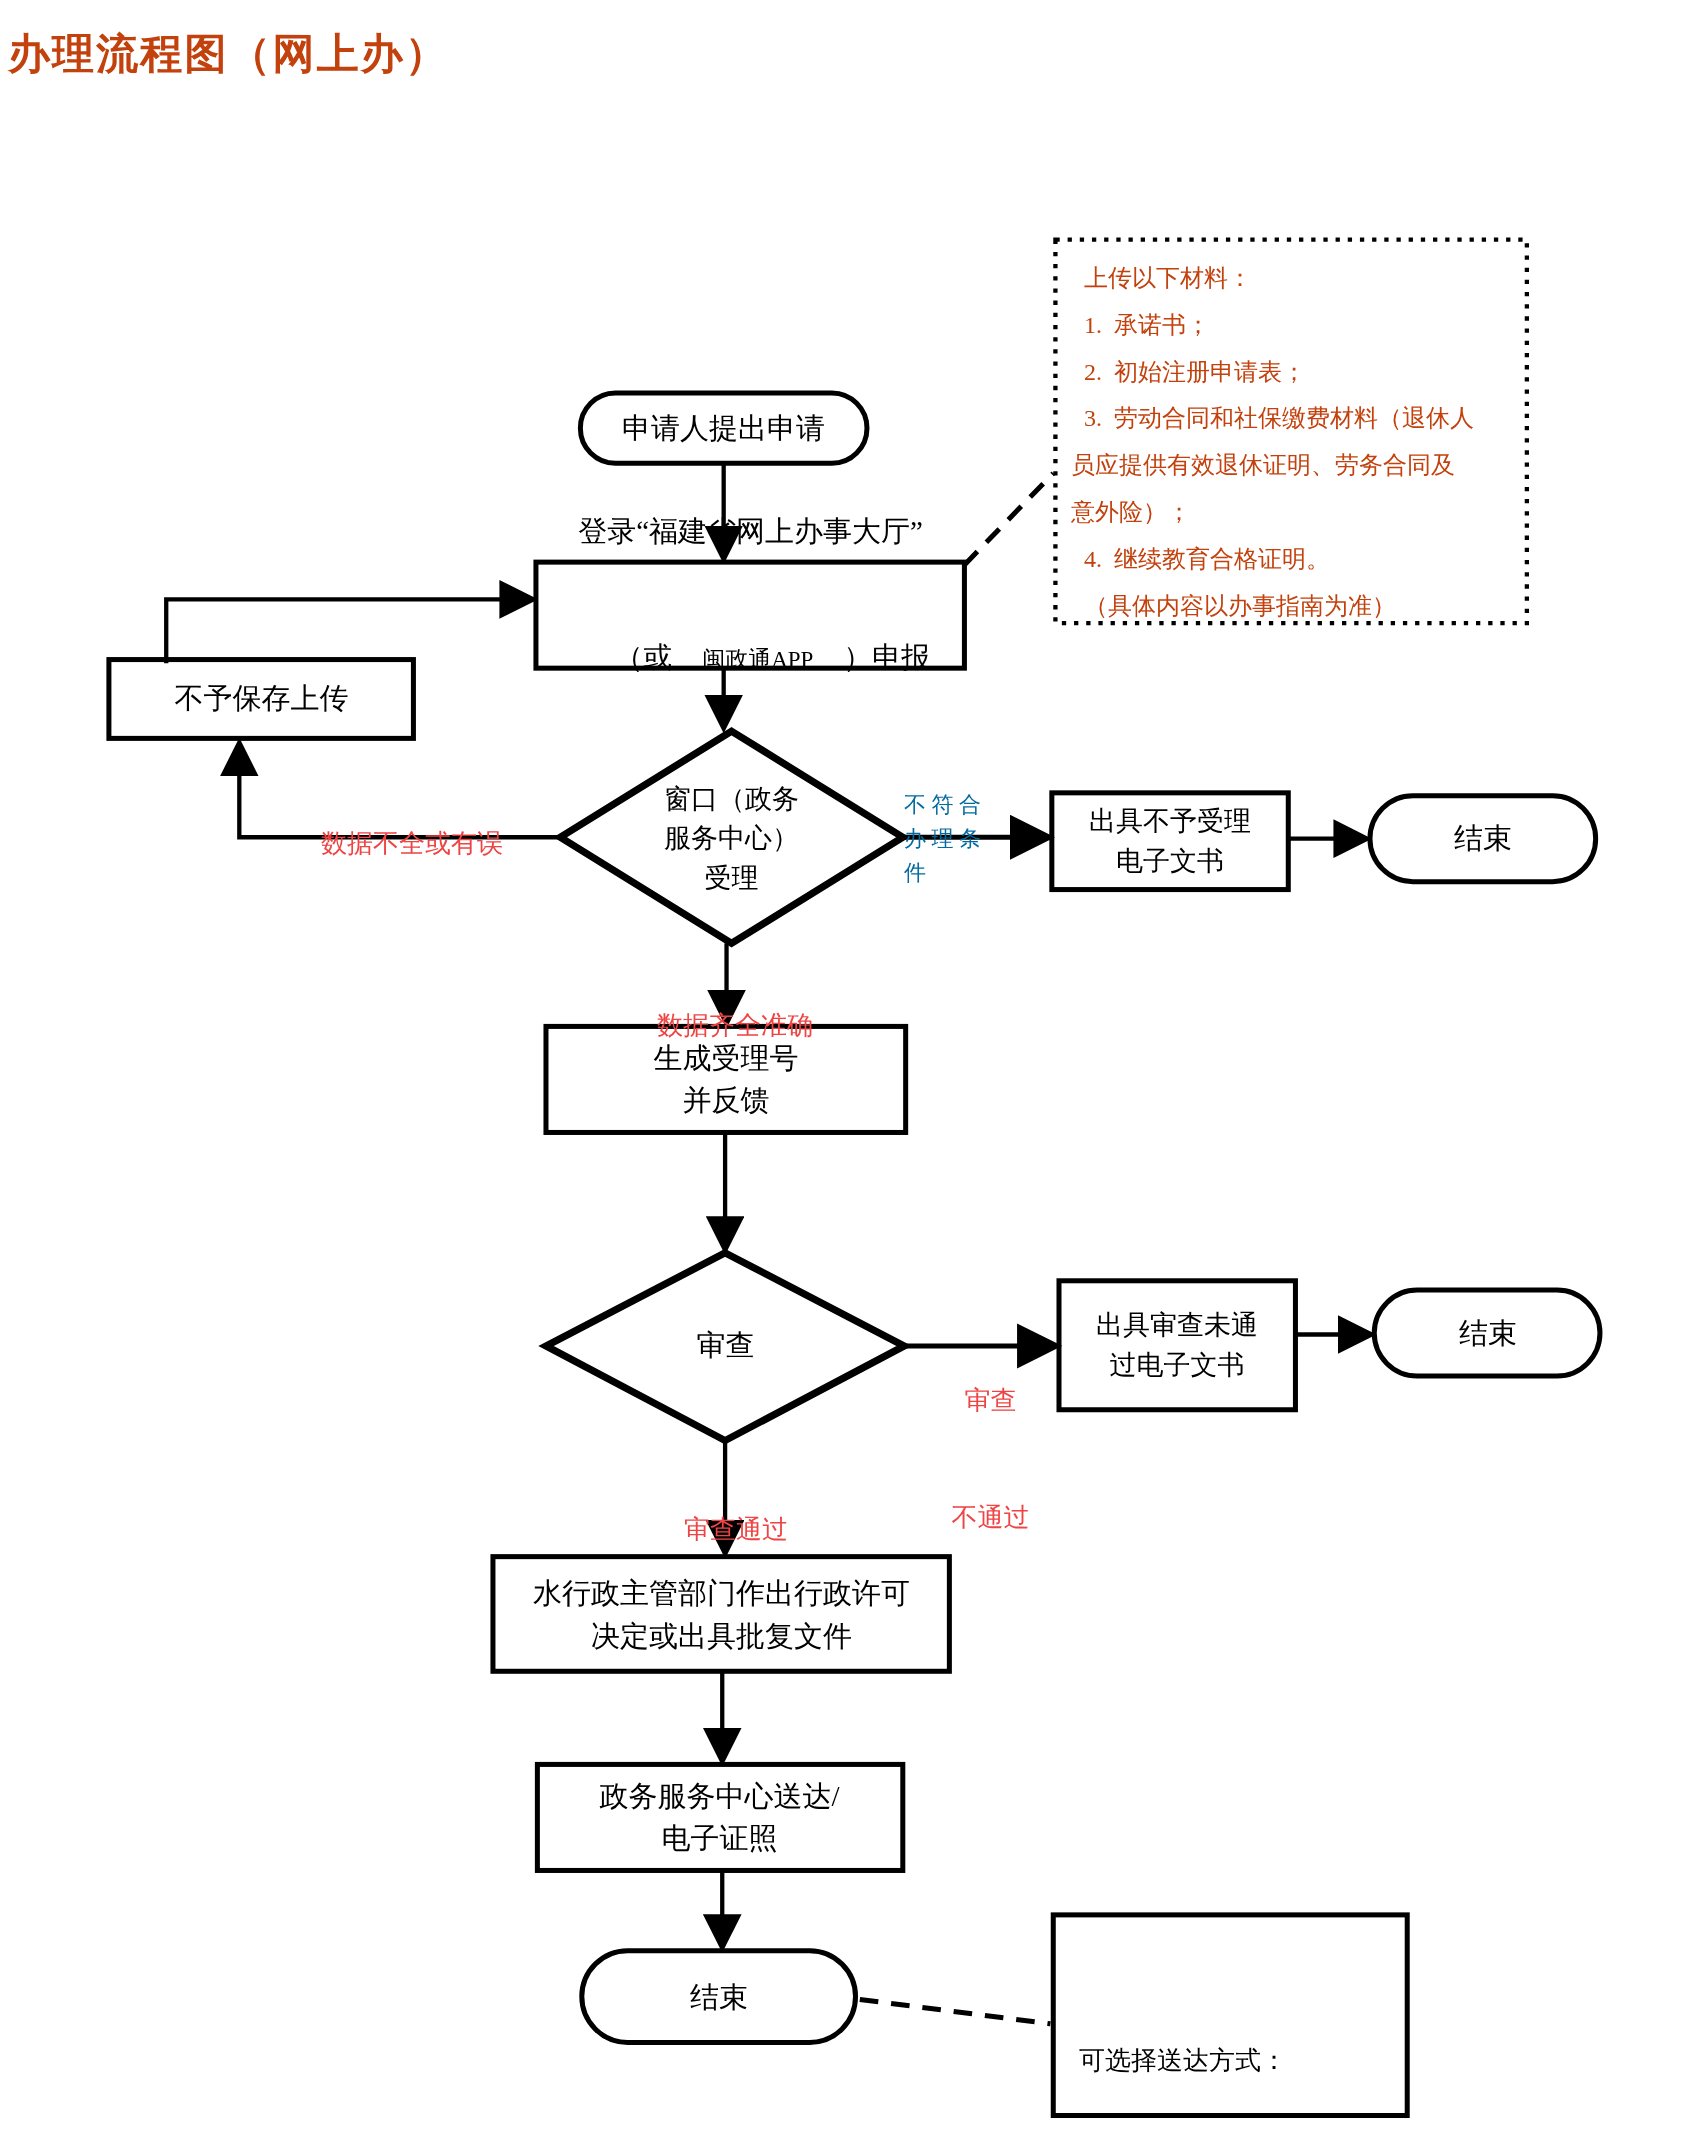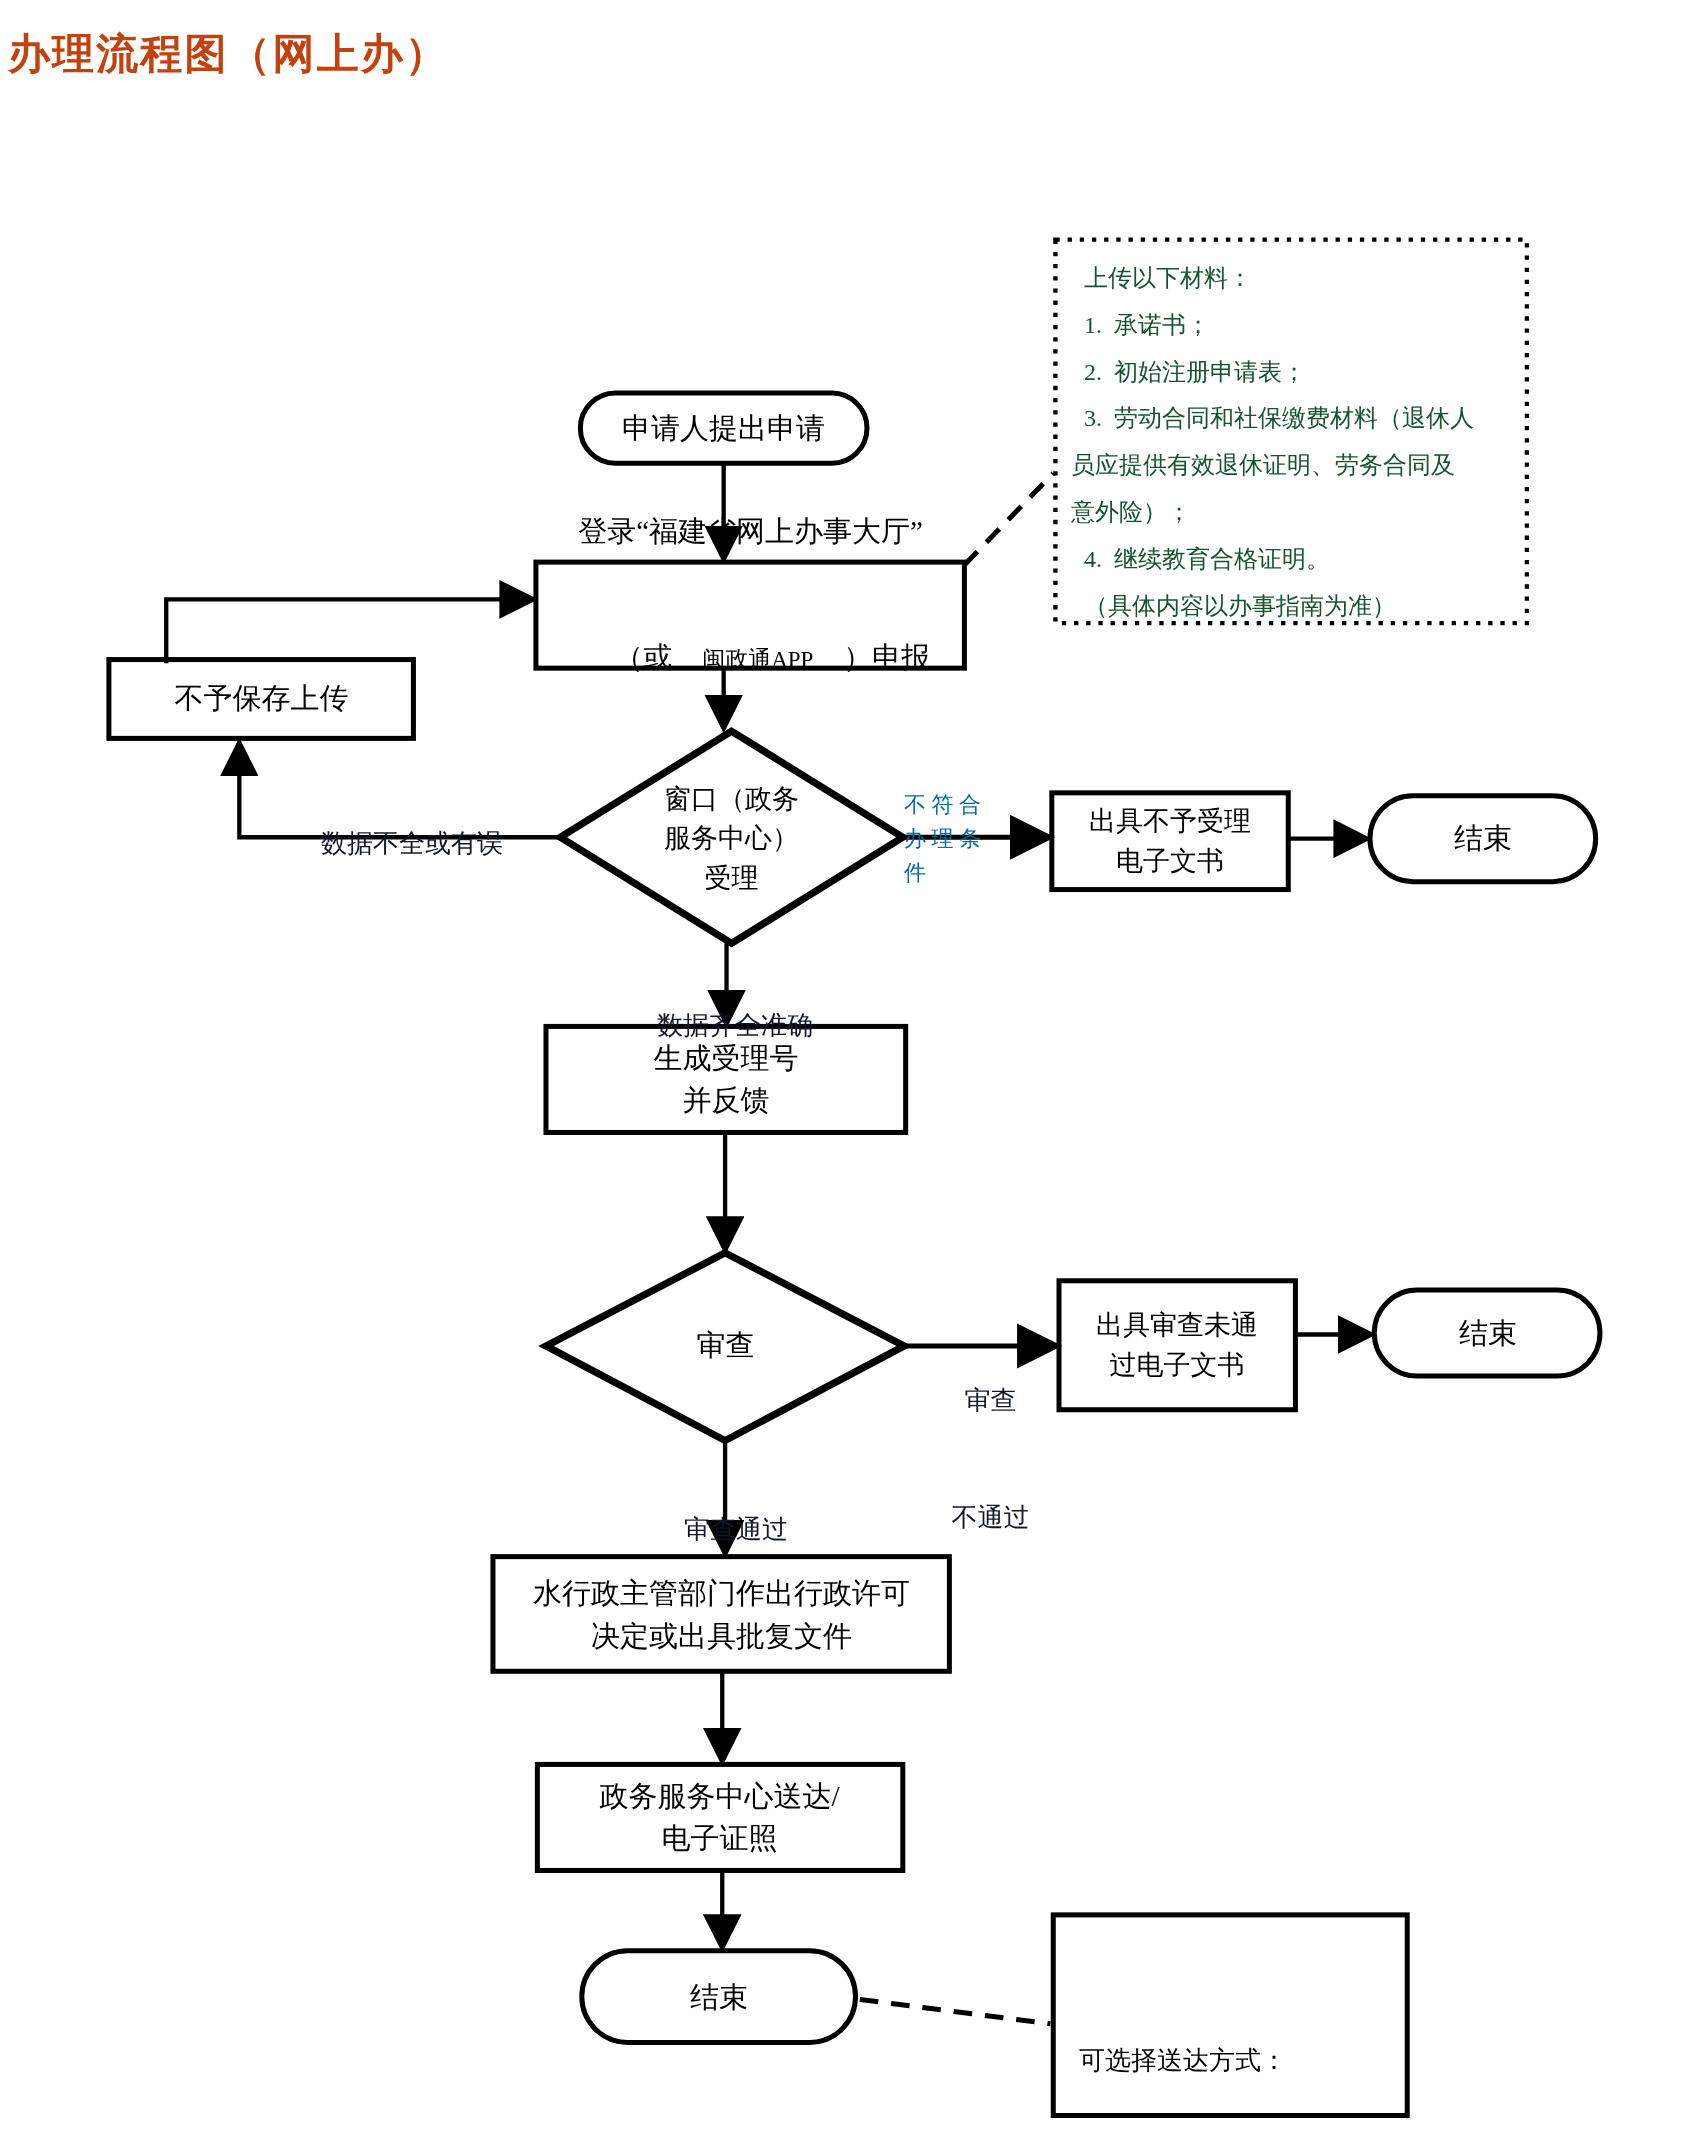--- a/index.html
+++ b/index.html
@@ -45,30 +45,30 @@
     font-family: "Liberation Serif", "DejaVu Serif", serif;
     font-weight: bold;
     font-size: 42px;
     letter-spacing: 2.1px;
     color: #c2410c;
   }
   .edge-label {
     position: absolute;
     font-family: "Liberation Serif", "DejaVu Serif", serif;
     font-size: 26px;
-    color: #0f172a;
+    color: #ef4444;
     white-space: pre;
     line-height: 1.5;
     pointer-events: none;
   }
   .note-box-text {
     position: absolute;
     font-family: "Liberation Serif", "DejaVu Serif", serif;
     font-size: 24px;
-    color: #14532d;
+    color: #c2410c;
     line-height: 1.95;
   }
   .note-line {
     white-space: pre;
   }
   .deliv-text {
     position: absolute;
     font-family: "Liberation Serif", "DejaVu Serif", serif;
     font-size: 26px;
     line-height: 1.95;

